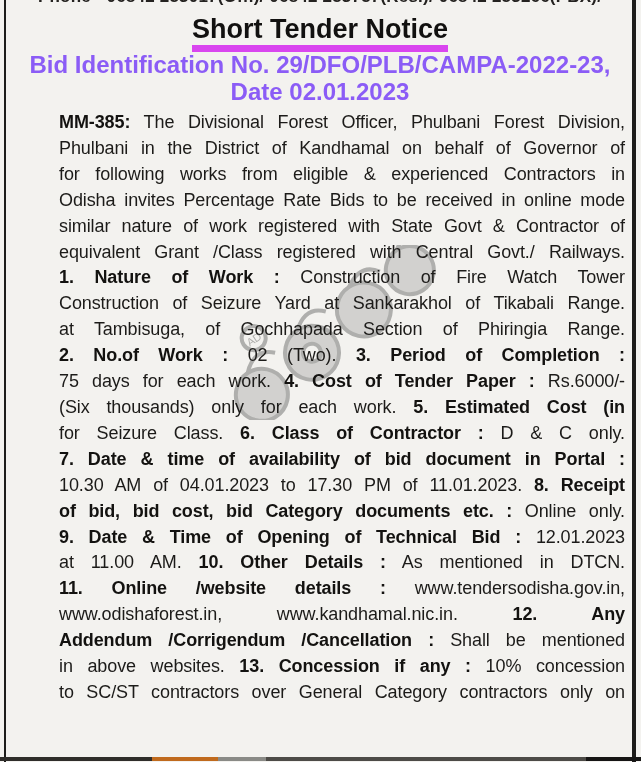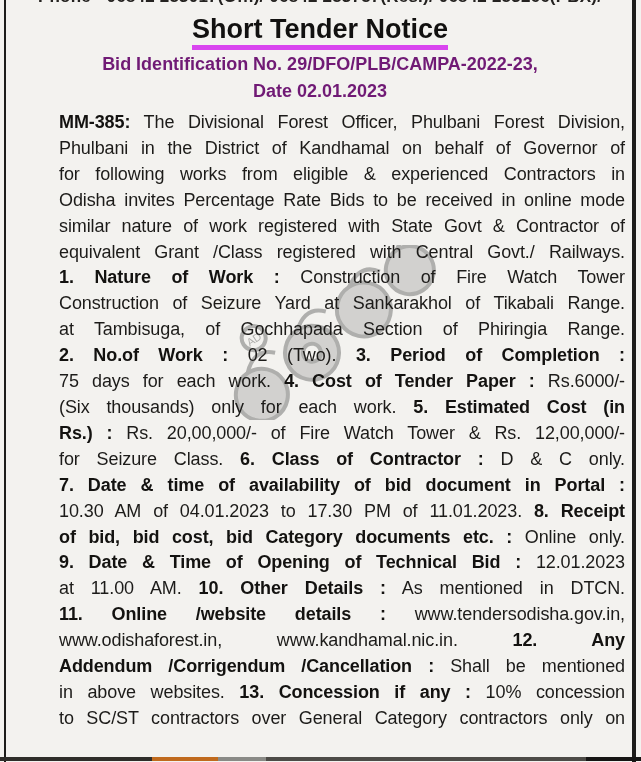--- a/index.html
+++ b/index.html
@@ -16,22 +16,22 @@
   
   .clip{height:9px;overflow:hidden;}
   .clip .inner{
     font-weight:bold;font-size:17px;line-height:20px;text-align:center;
     margin-top:-13px;letter-spacing:.2px;white-space:nowrap;color:#242220;
   }
   .contact{font-weight:bold;font-size:17.5px;text-align:center;margin-top:2px;
     letter-spacing:-.2px;line-height:24px;color:#141311;}
   .title{font-size:27px;font-weight:bold;text-align:center;margin-top:3px;
     line-height:34px;color:#121110;}
-  .title span{border-bottom:5px solid #d946ef;padding-bottom:1px;}
-  .bid{font-size:18px;font-weight:bold;text-align:center;line-height:27px;color:#701a75;}
+  .title span{border-bottom:7px solid #d946ef;padding-bottom:1px;}
+  .bid{font-size:24px;font-weight:bold;text-align:center;line-height:27px;color:#8b5cf6;}
   .bid.first{margin-top:5px;}
   .body-text{margin-top:5px;font-size:18px;line-height:25.9px;letter-spacing:-.1px;color:#1c1b19;}
   .line{text-align:justify;text-align-last:justify;margin-left:44px;}
   .line .b{font-weight:bold;color:#131210;}
   .watermark{position:absolute;left:210px;top:245px;width:250px;height:175px;
     z-index:1;pointer-events:none;}
   .footer-strip{position:absolute;left:0;right:0;bottom:1px;height:4px;display:flex;z-index:5;}
   .footer-strip div{height:100%;}
 </style>
 </head>
@@ -80,21 +80,20 @@
         <div class="line"><span>for following works from eligible &amp; experienced Contractors in</span></div>
         <div class="line"><span>Odisha invites Percentage Rate Bids to be received in online mode</span></div>
         <div class="line"><span>similar nature of work registered with State Govt &amp; Contractor of</span></div>
         <div class="line"><span>equivalent Grant /Class registered with Central Govt./ Railways.</span></div>
         <div class="line"><span class="b">1. Nature of Work :</span><span> Construction of Fire Watch Tower</span></div>
         <div class="line"><span>Construction of Seizure Yard at Sankarakhol of Tikabali Range.</span></div>
         <div class="line"><span>at Tambisuga, of Gochhapada Section of Phiringia Range.</span></div>
         <div class="line"><span class="b">2. No.of Work :</span><span> 02 (Two). </span><span class="b">3. Period of Completion :</span></div>
         <div class="line"><span>75 days for each work. </span><span class="b">4. Cost of Tender Paper :</span><span> Rs.6000/-</span></div>
         <div class="line"><span>(Six thousands) only for each work. </span><span class="b">5. Estimated Cost (in</span></div>
-        <div class="line"><span class="b">Rs.) :</span><span> Rs. 20,00,000/- of Fire Watch Tower &amp; Rs. 12,00,000/-</span></div>
         <div class="line"><span>for Seizure Class. </span><span class="b">6. Class of Contractor :</span><span> D &amp; C only.</span></div>
         <div class="line"><span class="b">7. Date &amp; time of availability of bid document in Portal :</span></div>
         <div class="line"><span>10.30 AM of 04.01.2023 to 17.30 PM of 11.01.2023. </span><span class="b">8. Receipt</span></div>
         <div class="line"><span class="b">of bid, bid cost, bid Category documents etc. :</span><span> Online only.</span></div>
         <div class="line"><span class="b">9. Date &amp; Time of Opening of Technical Bid :</span><span> 12.01.2023</span></div>
         <div class="line"><span>at 11.00 AM. </span><span class="b">10. Other Details :</span><span> As mentioned in DTCN.</span></div>
         <div class="line"><span class="b">11. Online /website details :</span><span> www.tendersodisha.gov.in,</span></div>
         <div class="line"><span>www.odishaforest.in, www.kandhamal.nic.in. </span><span class="b">12. Any</span></div>
         <div class="line"><span class="b">Addendum /Corrigendum /Cancellation :</span><span> Shall be mentioned</span></div>
         <div class="line"><span>in above websites. </span><span class="b">13. Concession if any :</span><span> 10% concession</span></div>

